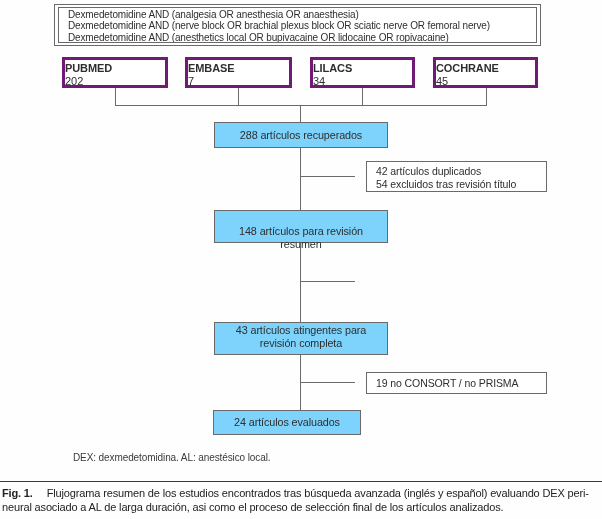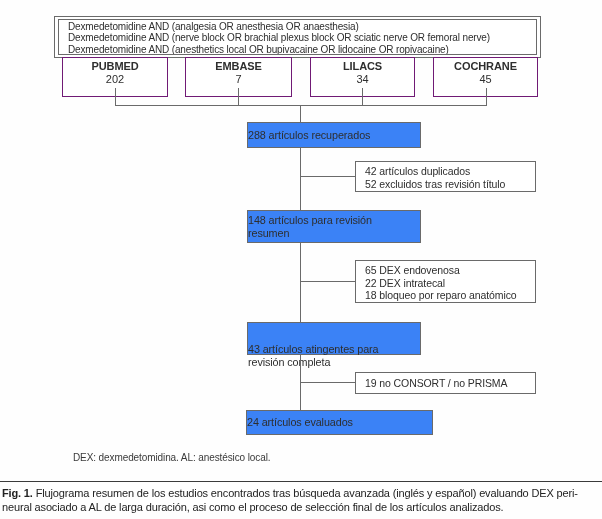--- a/index.html
+++ b/index.html
@@ -6,67 +6,67 @@
   .page{
     position:relative;
     width:602px;height:519px;
     background:#fefefe;
     font-family:"Liberation Sans", sans-serif;
     color:#2e2e2e;
     overflow:hidden;
   }
   
   .query-outer{
-    position:absolute;left:54px;top:16px;width:487px;height:42px;
+    position:absolute;left:54px;top:4px;width:487px;height:42px;
     border:1px solid #6a6a6a;box-sizing:border-box;background:#fff;padding-left:39px;
   }
   .query-inner{
     position:absolute;left:3px;top:2px;right:3px;bottom:2px;
     border:1px solid #6a6a6a;
     padding:1px 4px 0 9px;
     font-size:10px;line-height:11.3px;letter-spacing:-0.15px;
     white-space:nowrap;overflow:hidden;
   }
   
   .db-box{
-    position:absolute;top:57px;height:40px;
-    border:1px solid #701a75;box-sizing:border-box;background:#fff;
-    text-align:center;padding-top:2px;
+    position:absolute;top:57px;height:31px;
+    border:3px solid #701a75;box-sizing:border-box;background:#fff;
+    text-align:left;padding-top:2px;
   }
   .db-name{ font-weight:bold;font-size:11px;line-height:13px;letter-spacing:-0.1px; }
   .db-count{ font-size:11px;line-height:13px; }
   
   .hline,.vline{ position:absolute;background:#6a6a6a; }
   .hline{ height:1px; }
   .vline{ width:1px; }
   
   .main-box{
     position:absolute;left:214px;width:174px;
-    border:1px solid #6a6a6a;box-sizing:border-box;background:#3b82f6;
-    font-size:10.8px;letter-spacing:-0.1px;margin-left:33px;
+    border:1px solid #6a6a6a;box-sizing:border-box;background:#7dd3fc;
+    text-align:center;font-size:10.8px;letter-spacing:-0.1px;
   }
   .side-box{
-    position:absolute;left:355px;width:181px;
+    position:absolute;left:366px;width:181px;
     border:1px solid #6a6a6a;box-sizing:border-box;background:#fff;
     font-size:10.5px;line-height:12.5px;letter-spacing:-0.1px;
     padding:3px 2px 0 9px;white-space:nowrap;overflow:hidden;
   }
   .footnote{
     position:absolute;left:25px;top:452px;
     font-size:10px;color:#3a3a3a;letter-spacing:-0.1px;margin-left:48px;
   }
   .caption{
     position:absolute;left:0;top:481px;width:602px;
     border-top:1px solid #3a3a3a;
     padding-top:5px;
     font-size:11px;line-height:13.5px;color:#222;
     letter-spacing:-0.15px;
   }
   .caption .cap-line{ white-space:nowrap;overflow:hidden;padding-left:2px; }
-  .caption b{ margin-right:3px; }
+  .caption b{ margin-right:14px; }
 </style>
 </head>
 <body>
 
 <div class="page">
 
   <div class="query-outer">
     <div class="query-inner">
       <div>Dexmedetomidine AND (analgesia OR anesthesia OR anaesthesia)</div>
       <div>Dexmedetomidine AND (nerve block OR brachial plexus block OR sciatic nerve OR femoral nerve)</div>
@@ -100,50 +100,45 @@
 
   <div class="main-box" style="top:122px;height:26px;line-height:24px">
     <span>288 artículos recuperados</span>
   </div>
 
   <div class="vline" style="left:300px;top:148px;height:62px"></div>
   <div class="hline" style="left:300px;top:176px;width:55px"></div>
 
   <div class="side-box" style="top:161px;height:31px">
     <div>42 artículos duplicados</div>
-    <div>52 excluidos tras revisión título</div>
+    <div>54 excluidos tras revisión título</div>
   </div>
 
-  <div class="main-box" style="top:210px;height:33px;padding-top:3px;line-height:13px">
+  <div class="main-box" style="top:210px;height:33px;padding-top:14px;line-height:13px">
     <div>148 artículos para revisión</div>
     <div>resumen</div>
   </div>
 
   <div class="vline" style="left:300px;top:243px;height:79px"></div>
   <div class="hline" style="left:300px;top:281px;width:55px"></div>
 
-  <div class="side-box" style="top:260px;height:43px">
-    <div>65 DEX endovenosa</div>
-    <div>22 DEX intratecal</div>
-    <div>18 bloqueo por reparo anatómico</div>
-  </div>
 
-  <div class="main-box" style="top:322px;height:33px;padding-top:20px;line-height:13px">
+  <div class="main-box" style="top:322px;height:33px;padding-top:1px;line-height:13px">
     <div>43 artículos atingentes para</div>
     <div>revisión completa</div>
   </div>
 
   <div class="vline" style="left:300px;top:355px;height:55px"></div>
   <div class="hline" style="left:300px;top:382px;width:55px"></div>
 
   <div class="side-box" style="top:372px;height:22px;line-height:15px">
     <div>19 no CONSORT / no PRISMA</div>
   </div>
 
-  <div class="main-box" style="left:213px;width:187px;top:410px;height:25px;line-height:23px">
+  <div class="main-box" style="left:213px;width:148px;top:410px;height:25px;line-height:23px">
     <span>24 artículos evaluados</span>
   </div>
 
   <div class="footnote">DEX: dexmedetomidina. AL: anestésico local.</div>
 
   <div class="caption">
     <div class="cap-line">
       <b>Fig. 1.</b><span>Flujograma resumen de los estudios encontrados tras búsqueda avanzada (inglés y español) evaluando DEX peri-</span>
     </div>
     <div class="cap-line">

